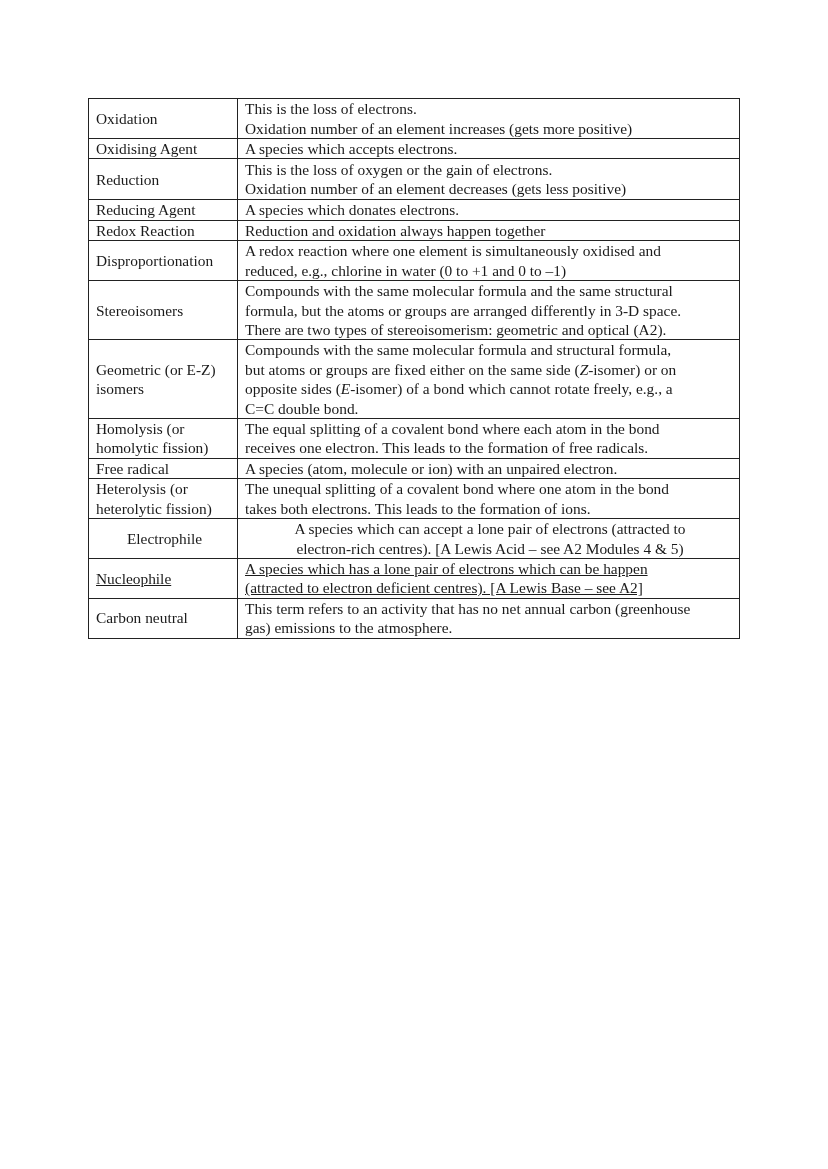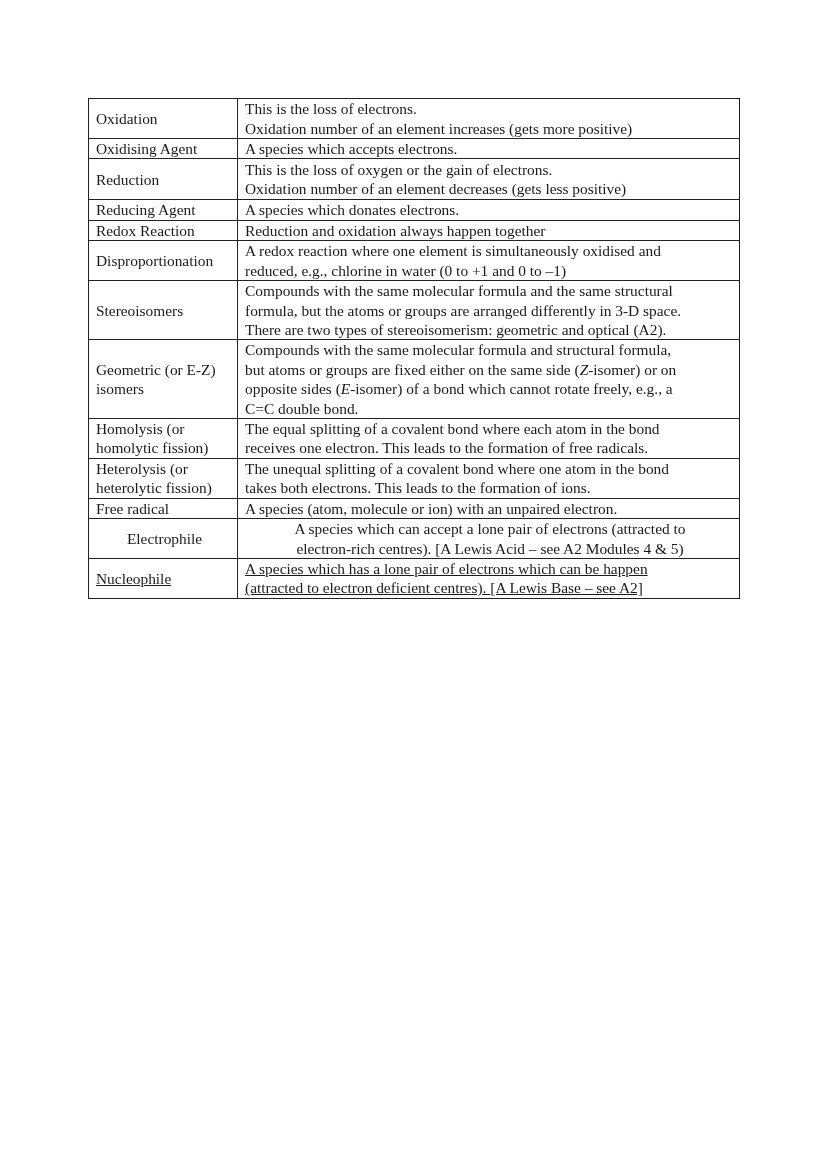--- a/index.html
+++ b/index.html
@@ -87,42 +87,49 @@
             <span class="def-line">C=C double bond.</span>
           </td>
         </tr>
         <tr style="height: 39px;">
           <td class="term">Homolysis (or homolytic fission)</td>
           <td class="def">
             <span class="def-line">The equal splitting of a covalent bond where each atom in the bond</span>
             <span class="def-line">receives one electron.  This leads to the formation of free radicals.</span>
           </td>
         </tr>
+        <tr style="height: 20px;">
+          <td class="term">Free radical</td>
+          <td class="def">
+            <span class="def-line">A species (atom, molecule or ion) with an unpaired electron.</span>
+          </td>
+        </tr>
         <tr style="height: 39px;">
           <td class="term">Heterolysis (or heterolytic fission)</td>
           <td class="def">
             <span class="def-line">The unequal splitting of a covalent bond where one atom in the bond</span>
             <span class="def-line">takes both electrons.  This leads to the formation of ions.</span>
-          </td>
-        </tr>
-        <tr style="height: 20px;">
-          <td class="term">Free radical</td>
-          <td class="def">
-            <span class="def-line">A species (atom, molecule or ion) with an unpaired electron.</span>
           </td>
         </tr>
         <tr style="height: 39px; text-align: center;">
           <td class="term">Electrophile</td>
           <td class="def">
             <span class="def-line">A species which can accept a lone pair of electrons (attracted to</span>
             <span class="def-line">electron-rich centres).  [A Lewis Acid – see A2 Modules 4 &amp; 5)</span>
           </td>
         </tr>
         <tr style="height: 39px; text-decoration: underline;">
           <td class="term">Nucleophile</td>
           <td class="def">
             <span class="def-line">A species which has a lone pair of electrons which can be happen</span>
             <span class="def-line">(attracted to electron deficient centres).  [A Lewis Base – see A2]</span>
           </td>
         </tr>
+        <tr style="height: 39px;">
+          <td class="term">Carbon neutral</td>
+          <td class="def">
+            <span class="def-line">This term refers to an activity that has no net annual carbon (greenhouse</span>
+            <span class="def-line">gas) emissions to the atmosphere.</span>
+          </td>
+        </tr>
       </tbody>
   </table>
 </div>
 
 </body></html>

